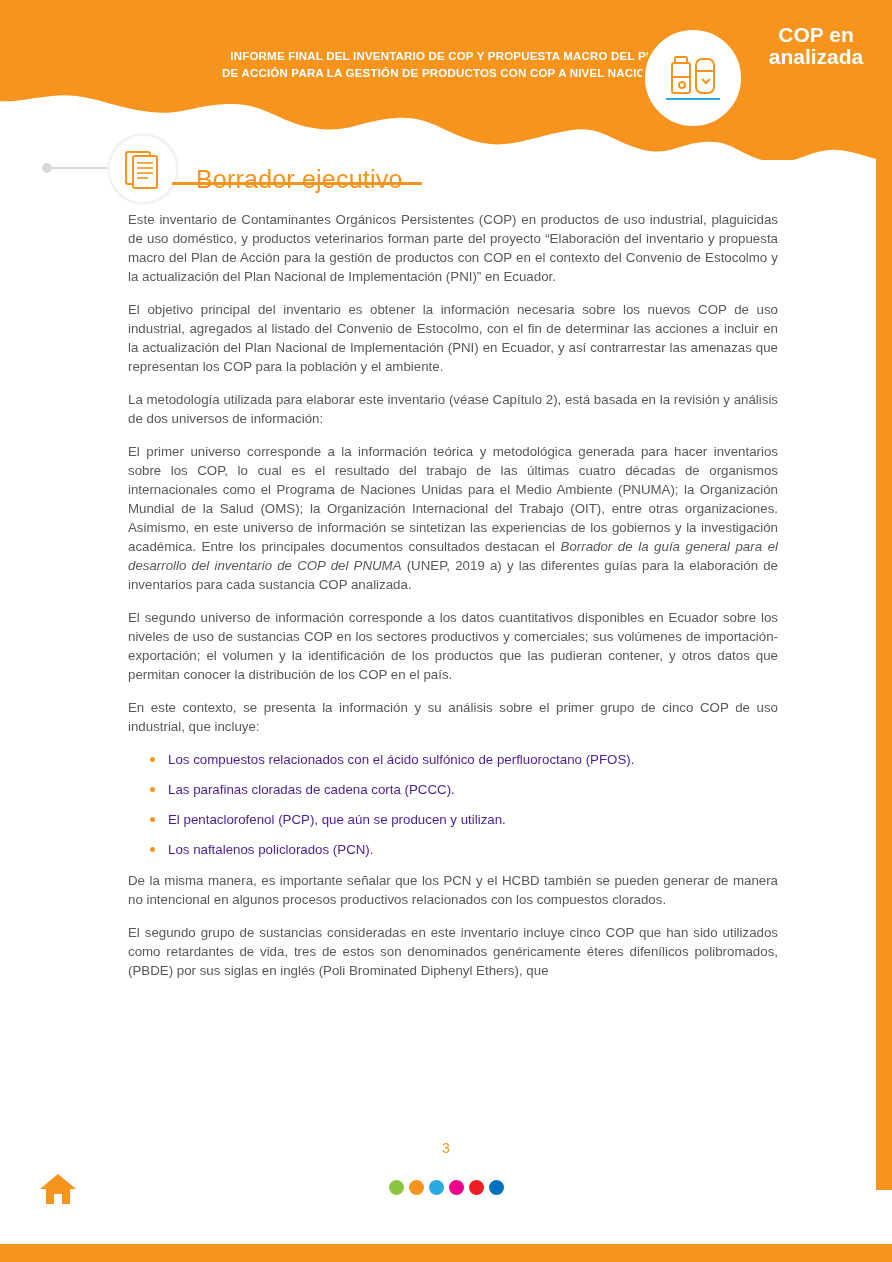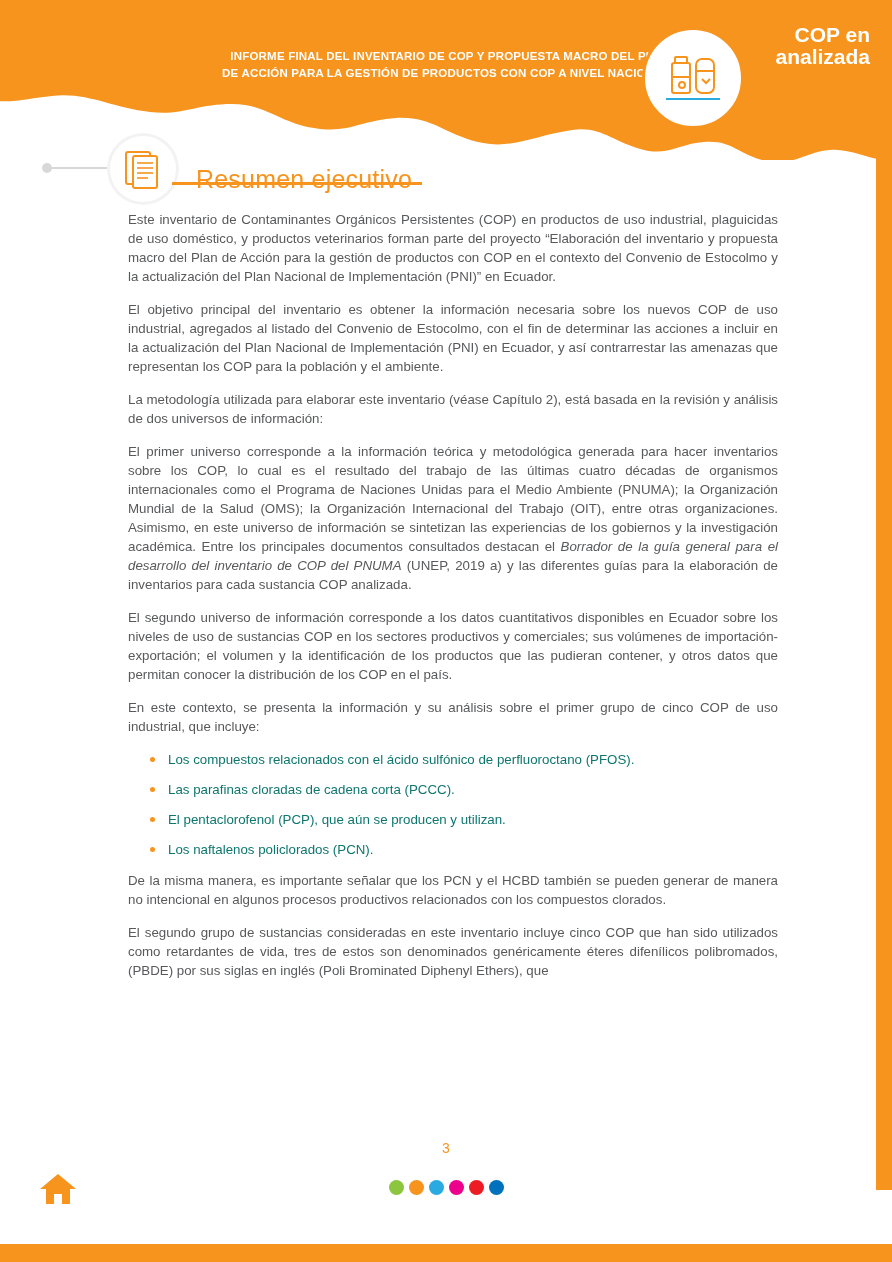--- a/index.html
+++ b/index.html
@@ -84,21 +84,21 @@
     display: flex;
     align-items: center;
     justify-content: center;
   }
 
   .header-vertical-label {
     position: absolute;
     top: 24px;
     right: 22px;
     width: 108px;
-    text-align: right;
+    text-align: center;
     color: #ffffff;
     font-size: 21px;
     font-weight: bold;
     line-height: 1.05;
   }
   .lead-line {
     position: absolute;
     top: 167px;
     left: 44px;
     width: 100px;
@@ -166,21 +166,21 @@
 
   ul.bullets {
     list-style: none;
     margin: 0 0 12px 0;
     padding: 0 0 0 22px;
   }
   ul.bullets li {
     position: relative;
     padding-left: 18px;
     margin-bottom: 11px;
-    color: #0f766e;
+    color: #4c1d95;
     text-align: left;
   }
   ul.bullets li::before {
     content: "";
     position: absolute;
     left: 0;
     top: 7px;
     width: 5px;
     height: 5px;
     border-radius: 50%;
@@ -275,21 +275,21 @@
       <g stroke="#f7941e" stroke-width="1.6">
         <line x1="13" y1="15" x2="29" y2="15"></line>
         <line x1="13" y1="20" x2="29" y2="20"></line>
         <line x1="13" y1="25" x2="29" y2="25"></line>
         <line x1="13" y1="30" x2="24" y2="30"></line>
       </g>
     </svg>
   </div>
 
   <div class="section-underline"></div>
-  <h1 class="section-title">Resumen ejecutivo</h1>
+  <h1 class="section-title">Borrador ejecutivo</h1>
 
   <div class="content">
     <p>Este inventario de Contaminantes Orgánicos Persistentes (COP) en productos de uso industrial, plaguicidas de uso doméstico, y productos veterinarios forman parte del proyecto “Elaboración del inventario y propuesta macro del Plan de Acción para la gestión de productos con COP en el contexto del Convenio de Estocolmo y la actualización del Plan Nacional de Implementación (PNI)” en Ecuador.</p>
     <p>El objetivo principal del inventario es obtener la información necesaria sobre los nuevos COP de uso industrial, agregados al listado del Convenio de Estocolmo, con el fin de determinar las acciones a incluir en la actualización del Plan Nacional de Implementación (PNI) en Ecuador, y así contrarrestar las amenazas que representan los COP para la población y el ambiente.</p>
     <p>La metodología utilizada para elaborar este inventario (véase Capítulo 2), está basada en la revisión y análisis de dos universos de información:</p>
     <p><span>El primer universo corresponde a la información teórica y metodológica generada para hacer inventarios sobre los COP, lo cual es el resultado del trabajo de las últimas cuatro décadas de organismos internacionales como el Programa de Naciones Unidas para el Medio Ambiente (PNUMA); la Organización Mundial de la Salud (OMS); la Organización Internacional del Trabajo (OIT), entre otras organizaciones. Asimismo, en este universo de información se sintetizan las experiencias de los gobiernos y la investigación académica. Entre los principales documentos consultados destacan el </span><em>Borrador de la guía general para el desarrollo del inventario de COP del PNUMA</em><span> (UNEP, 2019 a) y las diferentes guías para la elaboración de inventarios para cada sustancia COP analizada.</span></p>
     <p>El segundo universo de información corresponde a los datos cuantitativos disponibles en Ecuador sobre los niveles de uso de sustancias COP en los sectores productivos y comerciales; sus volúmenes de importación-exportación; el volumen y la identificación de los productos que las pudieran contener, y otros datos que permitan conocer la distribución de los COP en el país.</p>
     <p>En este contexto, se presenta la información y su análisis sobre el primer grupo de cinco COP de uso industrial, que incluye:</p>
 
     <ul class="bullets">

